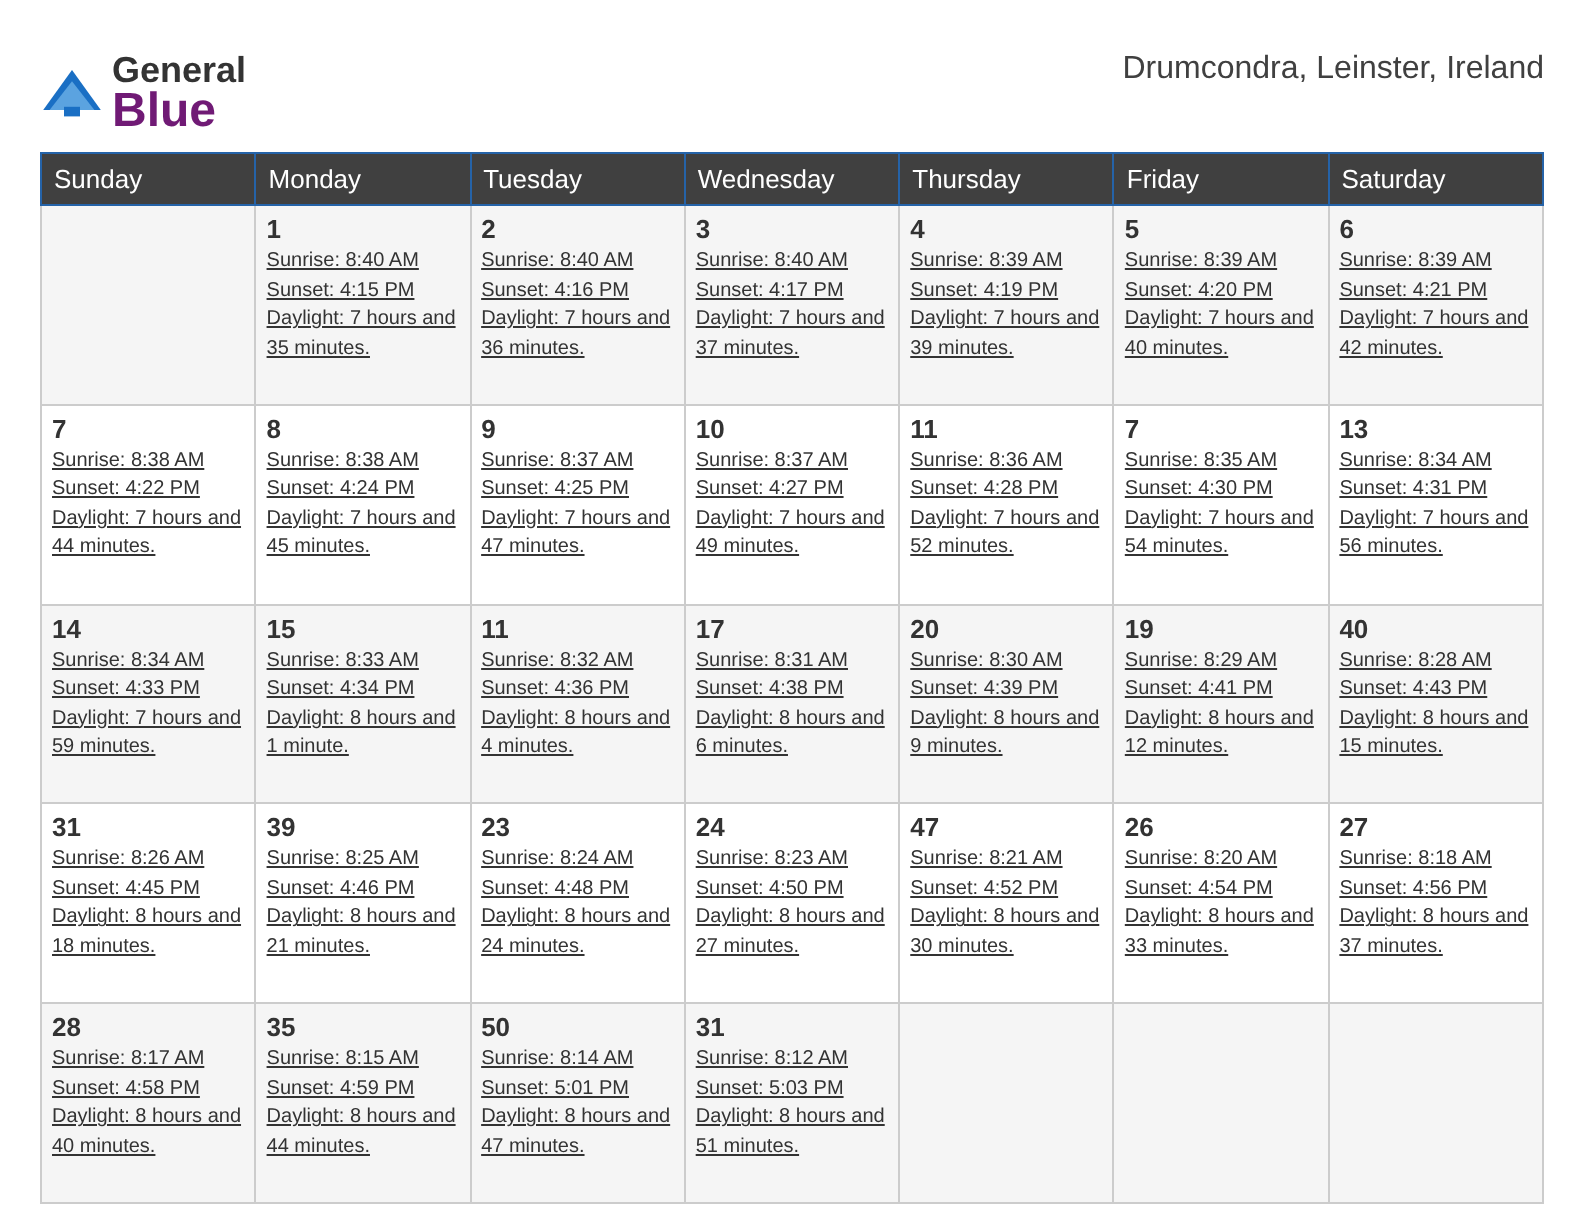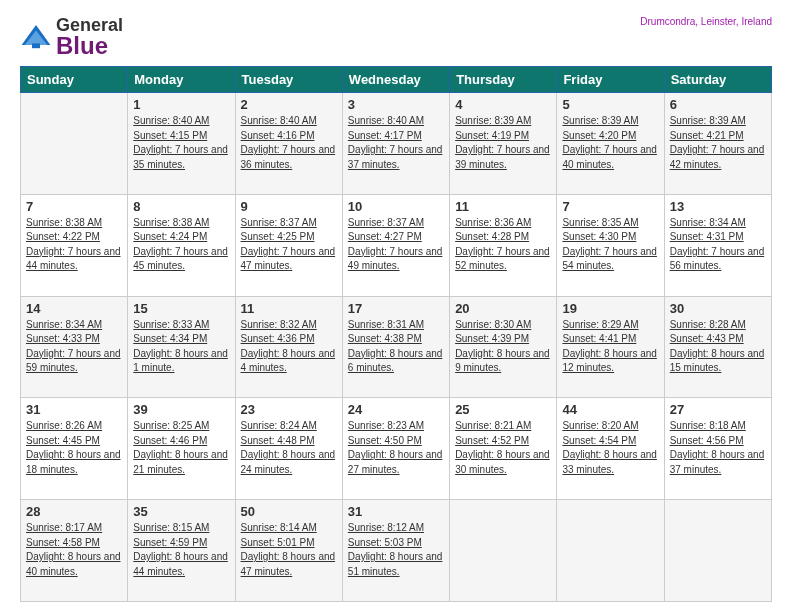--- a/index.html
+++ b/index.html
@@ -6,21 +6,21 @@
     body {
       font-family: Arial, sans-serif;
       background: #fff;
       width: 792px;
       height: 612px;
       overflow: hidden;
     }
     .page {
       width: 792px;
       height: 612px;
-      padding: 16px 20px 10px 20px;
+      padding: 26px 20px 10px 20px;
       display: flex;
       flex-direction: column;
     }
     .header {
       display: flex;
       justify-content: space-between;
       align-items: flex-start;
       margin-bottom: 8px;
     }
     .logo {
@@ -50,36 +50,36 @@
     .title-block {
       text-align: right;
     }
     .month-title {
       font-size: 32px;
       font-weight: bold;
       color: #333;
       line-height: 1.1;
     }
     .subtitle {
-      font-size: 10px;
-      color: #a21caf;
+      font-size: 16px;
+      color: #404040;
     }
     .calendar-table {
       width: 100%;
       border-collapse: collapse;
       flex: 1;
       table-layout: fixed;
     }
     .calendar-table thead th {
-      background-color: #0f766e;
+      background-color: #404040;
       color: #fff;
       text-align: left;
       padding: 5px 6px;
       font-size: 13px;
-      font-weight: bold;
+      font-weight: normal;
       border: 1px solid #2563a8;
     }
     .calendar-table tbody td {
       border: 1px solid #ccc;
       vertical-align: top;
       padding: 4px 5px;
       font-size: 10.5px;
       color: #333;
       height: 88px;
     }
@@ -216,21 +216,21 @@
           </td>
           <td>
             <span class="day-num">20</span>
             <div class="day-info">Sunrise: 8:30 AM<br>Sunset: 4:39 PM<br>Daylight: 8 hours and 9 minutes.</div>
           </td>
           <td>
             <span class="day-num">19</span>
             <div class="day-info">Sunrise: 8:29 AM<br>Sunset: 4:41 PM<br>Daylight: 8 hours and 12 minutes.</div>
           </td>
           <td>
-            <span class="day-num">30</span>
+            <span class="day-num">40</span>
             <div class="day-info">Sunrise: 8:28 AM<br>Sunset: 4:43 PM<br>Daylight: 8 hours and 15 minutes.</div>
           </td>
         </tr>
         <tr>
           <td>
             <span class="day-num">31</span>
             <div class="day-info">Sunrise: 8:26 AM<br>Sunset: 4:45 PM<br>Daylight: 8 hours and 18 minutes.</div>
           </td>
           <td>
             <span class="day-num">39</span>
@@ -238,25 +238,25 @@
           </td>
           <td>
             <span class="day-num">23</span>
             <div class="day-info">Sunrise: 8:24 AM<br>Sunset: 4:48 PM<br>Daylight: 8 hours and 24 minutes.</div>
           </td>
           <td>
             <span class="day-num">24</span>
             <div class="day-info">Sunrise: 8:23 AM<br>Sunset: 4:50 PM<br>Daylight: 8 hours and 27 minutes.</div>
           </td>
           <td>
-            <span class="day-num">25</span>
+            <span class="day-num">47</span>
             <div class="day-info">Sunrise: 8:21 AM<br>Sunset: 4:52 PM<br>Daylight: 8 hours and 30 minutes.</div>
           </td>
           <td>
-            <span class="day-num">44</span>
+            <span class="day-num">26</span>
             <div class="day-info">Sunrise: 8:20 AM<br>Sunset: 4:54 PM<br>Daylight: 8 hours and 33 minutes.</div>
           </td>
           <td>
             <span class="day-num">27</span>
             <div class="day-info">Sunrise: 8:18 AM<br>Sunset: 4:56 PM<br>Daylight: 8 hours and 37 minutes.</div>
           </td>
         </tr>
         <tr>
           <td>
             <span class="day-num">28</span>

